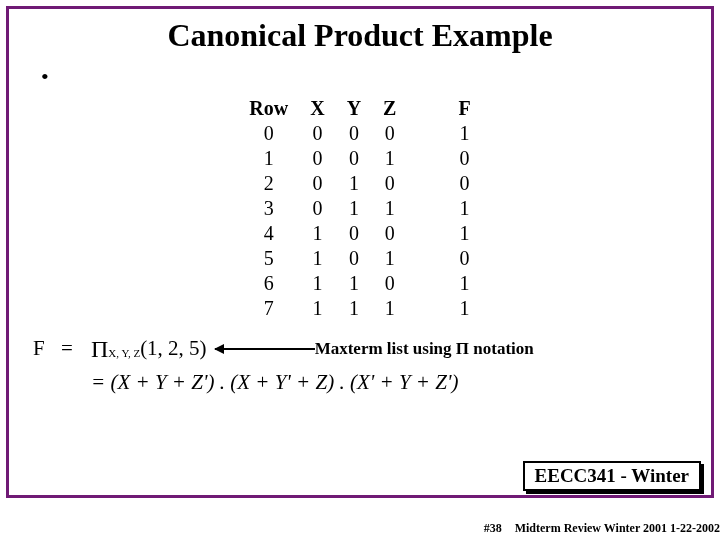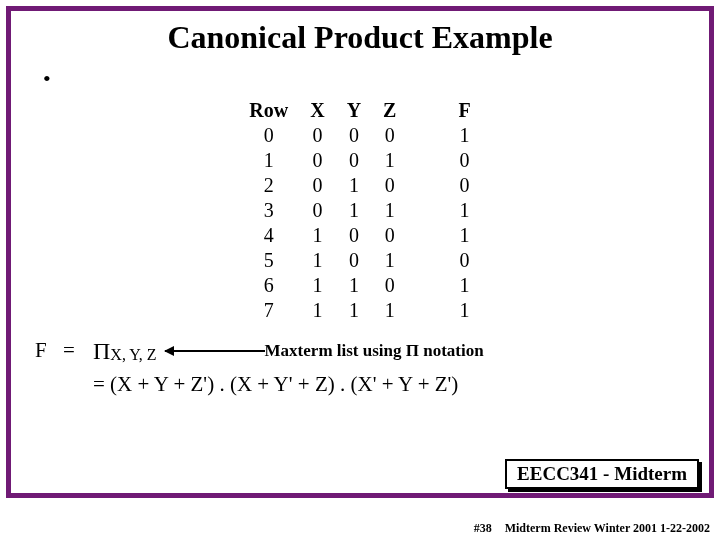--- a/index.html
+++ b/index.html
@@ -10,21 +10,21 @@
     font-family: "Times New Roman", Times, serif;
     position: relative;
     overflow: hidden;
   }
   .slide-border {
     position: absolute;
     top: 6px;
     left: 6px;
     right: 6px;
     bottom: 42px;
-    border: 5px solid #701a75;
+    border: 3px solid #701a75;
     padding: 8px 20px 20px 20px;
   }
   .title {
     font-size: 32px;
     font-weight: bold;
     text-align: center;
     margin-bottom: 10px;
   }
   .bullet-row {
     display: flex;
@@ -55,21 +55,21 @@
     line-height: 1.5;
     margin-left: 4px;
     margin-top: 2px;
   }
   .eqrow {
     display: flex;
     align-items: center;
     flex-wrap: wrap;
   }
   .pi { font-family: "Times New Roman", serif; font-size: 24px; }
-  .sub { font-size: 16px; position: relative; top: 4px; }
+  .sub { font-size: 11px; position: relative; top: 4px; }
   .arrow-wrap {
     display: flex;
     align-items: center;
     margin-left: 8px;
   }
   .arrow-line {
     width: 100px;
     height: 2px;
     background: black;
     position: relative;
@@ -99,27 +99,27 @@
     bottom: 4px;
     border: 2px solid black;
     box-shadow: 3px 3px 0 #000;
     background: white;
     padding: 2px 10px;
     font-size: 19px;
     font-weight: bold;
   }
   .footer {
     position: absolute;
-    right: 10px;
+    right: 0;
     bottom: 4px;
     font-size: 12px;
     font-weight: bold;
   }
   .footer .slidenum { margin-right: 10px; }
-  .indent2 { margin-left: 58px; }
+  .indent2 { margin-left: 58px; font-style: italic; }
 </style>
 </head>
 <body>
 
 <div class="slide-border">
 
   <div class="title">Canonical Product Example</div>
 
   <div class="bullet-row">
     <span class="bullet-dot">•</span>
@@ -184,29 +184,30 @@
     </div>
   </div>
 
   <div class="bottom-text">
 
     <div class="eqrow">
       <span style="width:28px; display:inline-block;">F</span>
       <span style="width:30px; display:inline-block;">=</span>
       <span class="pi">Π</span>
       <span class="sub">X, Y, Z</span>
+      <span> (1, 2, 5)</span>
       <span class="arrow-wrap">
         <span class="arrow-line"></span>
       </span>
       <span class="annot">Maxterm list using Π  notation</span>
     </div>
 
     <div class="indent2">= (X + Y + Z') . (X + Y' + Z) . (X' + Y + Z')</div>
   </div>
 
 
-  <div class="course-box">EECC341 - Midterm</div>
+  <div class="course-box">EECC341 - Winter</div>
 </div>
 
 <div class="footer">
   <span class="slidenum">#38</span>
   <span>Midterm Review  Winter 2001  1-22-2002</span>
 </div>
 
 </body></html>

